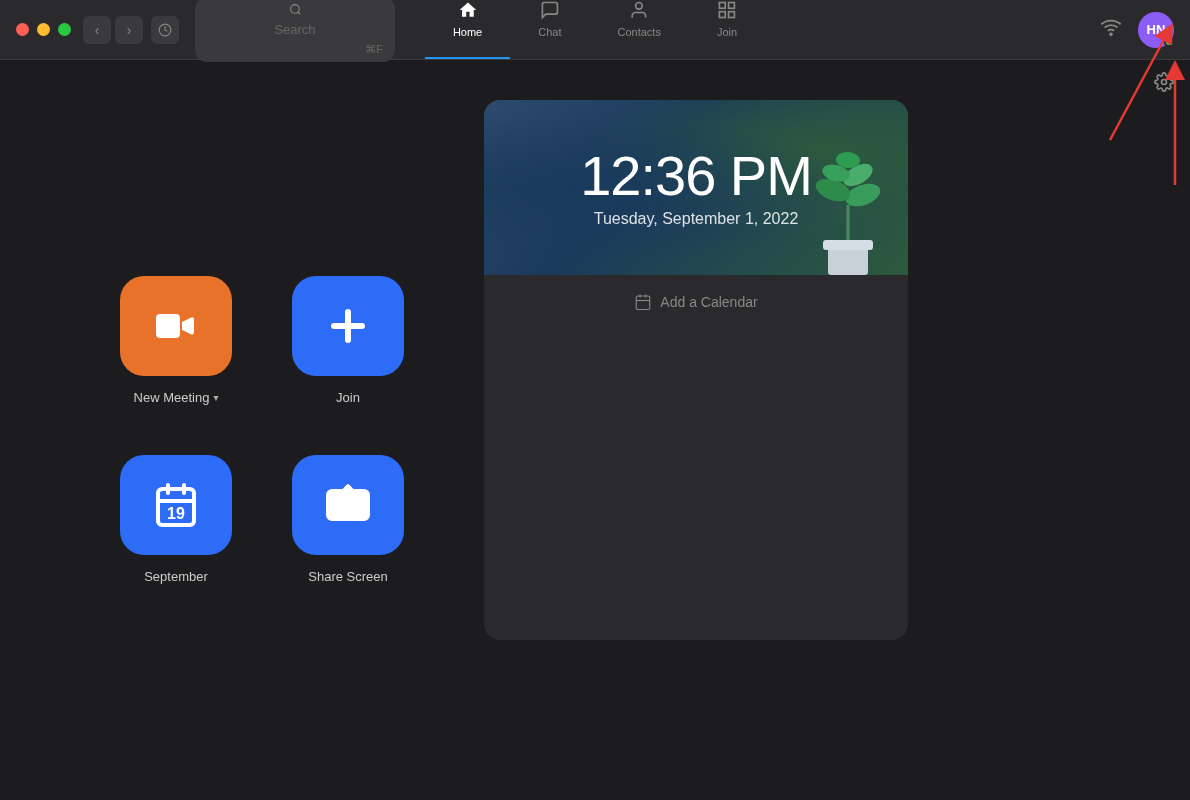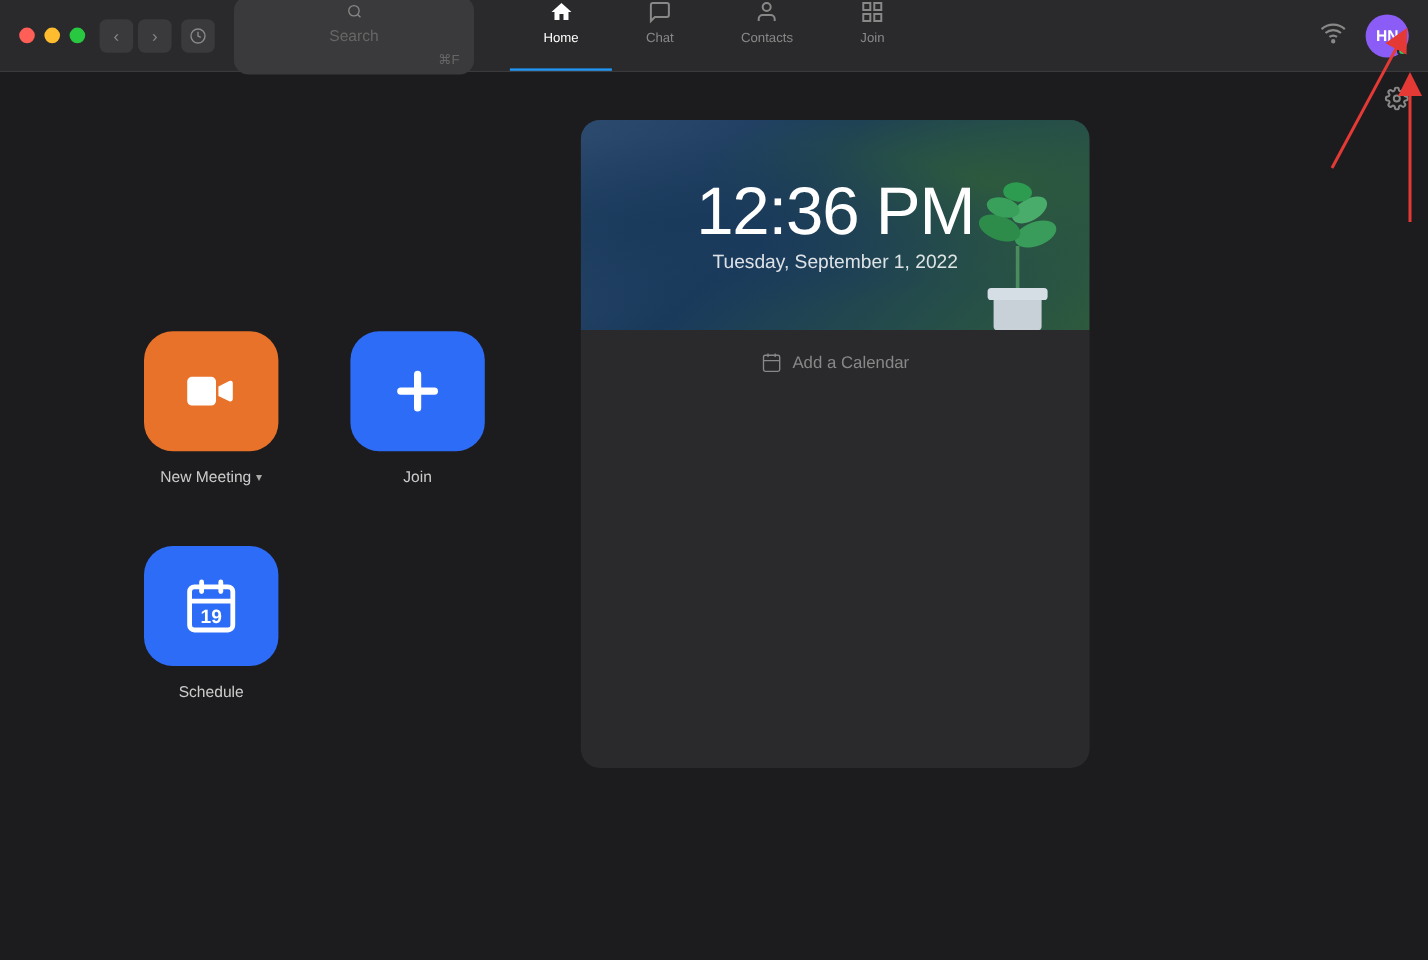--- a/index.html
+++ b/index.html
@@ -455,24 +455,36 @@
       <div class="action-btn btn-blue2">
         <svg viewBox="0 0 24 24" fill="white">
           <rect x="3" y="4" width="18" height="18" rx="2" ry="2" fill="none" stroke="white" stroke-width="2"></rect>
           <line x1="16" y1="2" x2="16" y2="6" stroke="white" stroke-width="2" stroke-linecap="round"></line>
           <line x1="8" y1="2" x2="8" y2="6" stroke="white" stroke-width="2" stroke-linecap="round"></line>
           <line x1="3" y1="10" x2="21" y2="10" stroke="white" stroke-width="2"></line>
           <text x="12" y="19" text-anchor="middle" font-size="8" font-weight="bold" fill="white">19</text>
         </svg>
       </div>
       <span class="action-label">
-        <span>Schedule</span>
-      </span>
-    </div>
-
+        <span>September</span>
+      </span>
+    </div>
+
+    <div class="action-item">
+      <div class="action-btn btn-blue3">
+        <svg viewBox="0 0 24 24" fill="none">
+          <rect x="2" y="5" width="20" height="14" rx="2" stroke="white" stroke-width="2"></rect>
+          <polyline points="12,3 12,13" stroke="white" stroke-width="2.5" stroke-linecap="round"></polyline>
+          <polyline points="8,7 12,3 16,7" stroke="white" stroke-width="2.5" stroke-linecap="round" stroke-linejoin="round" fill="none"></polyline>
+        </svg>
+      </div>
+      <span class="action-label">
+        <span>Share Screen</span>
+      </span>
+    </div>
   </div>
 
   <div class="calendar-widget">
     <div class="calendar-header">
       <div class="calendar-header-bg"></div>
       <div class="clock-display">
         <div class="clock-time">12:36 PM</div>
         <div class="clock-date">Tuesday, September 1, 2022</div>
       </div>
 

